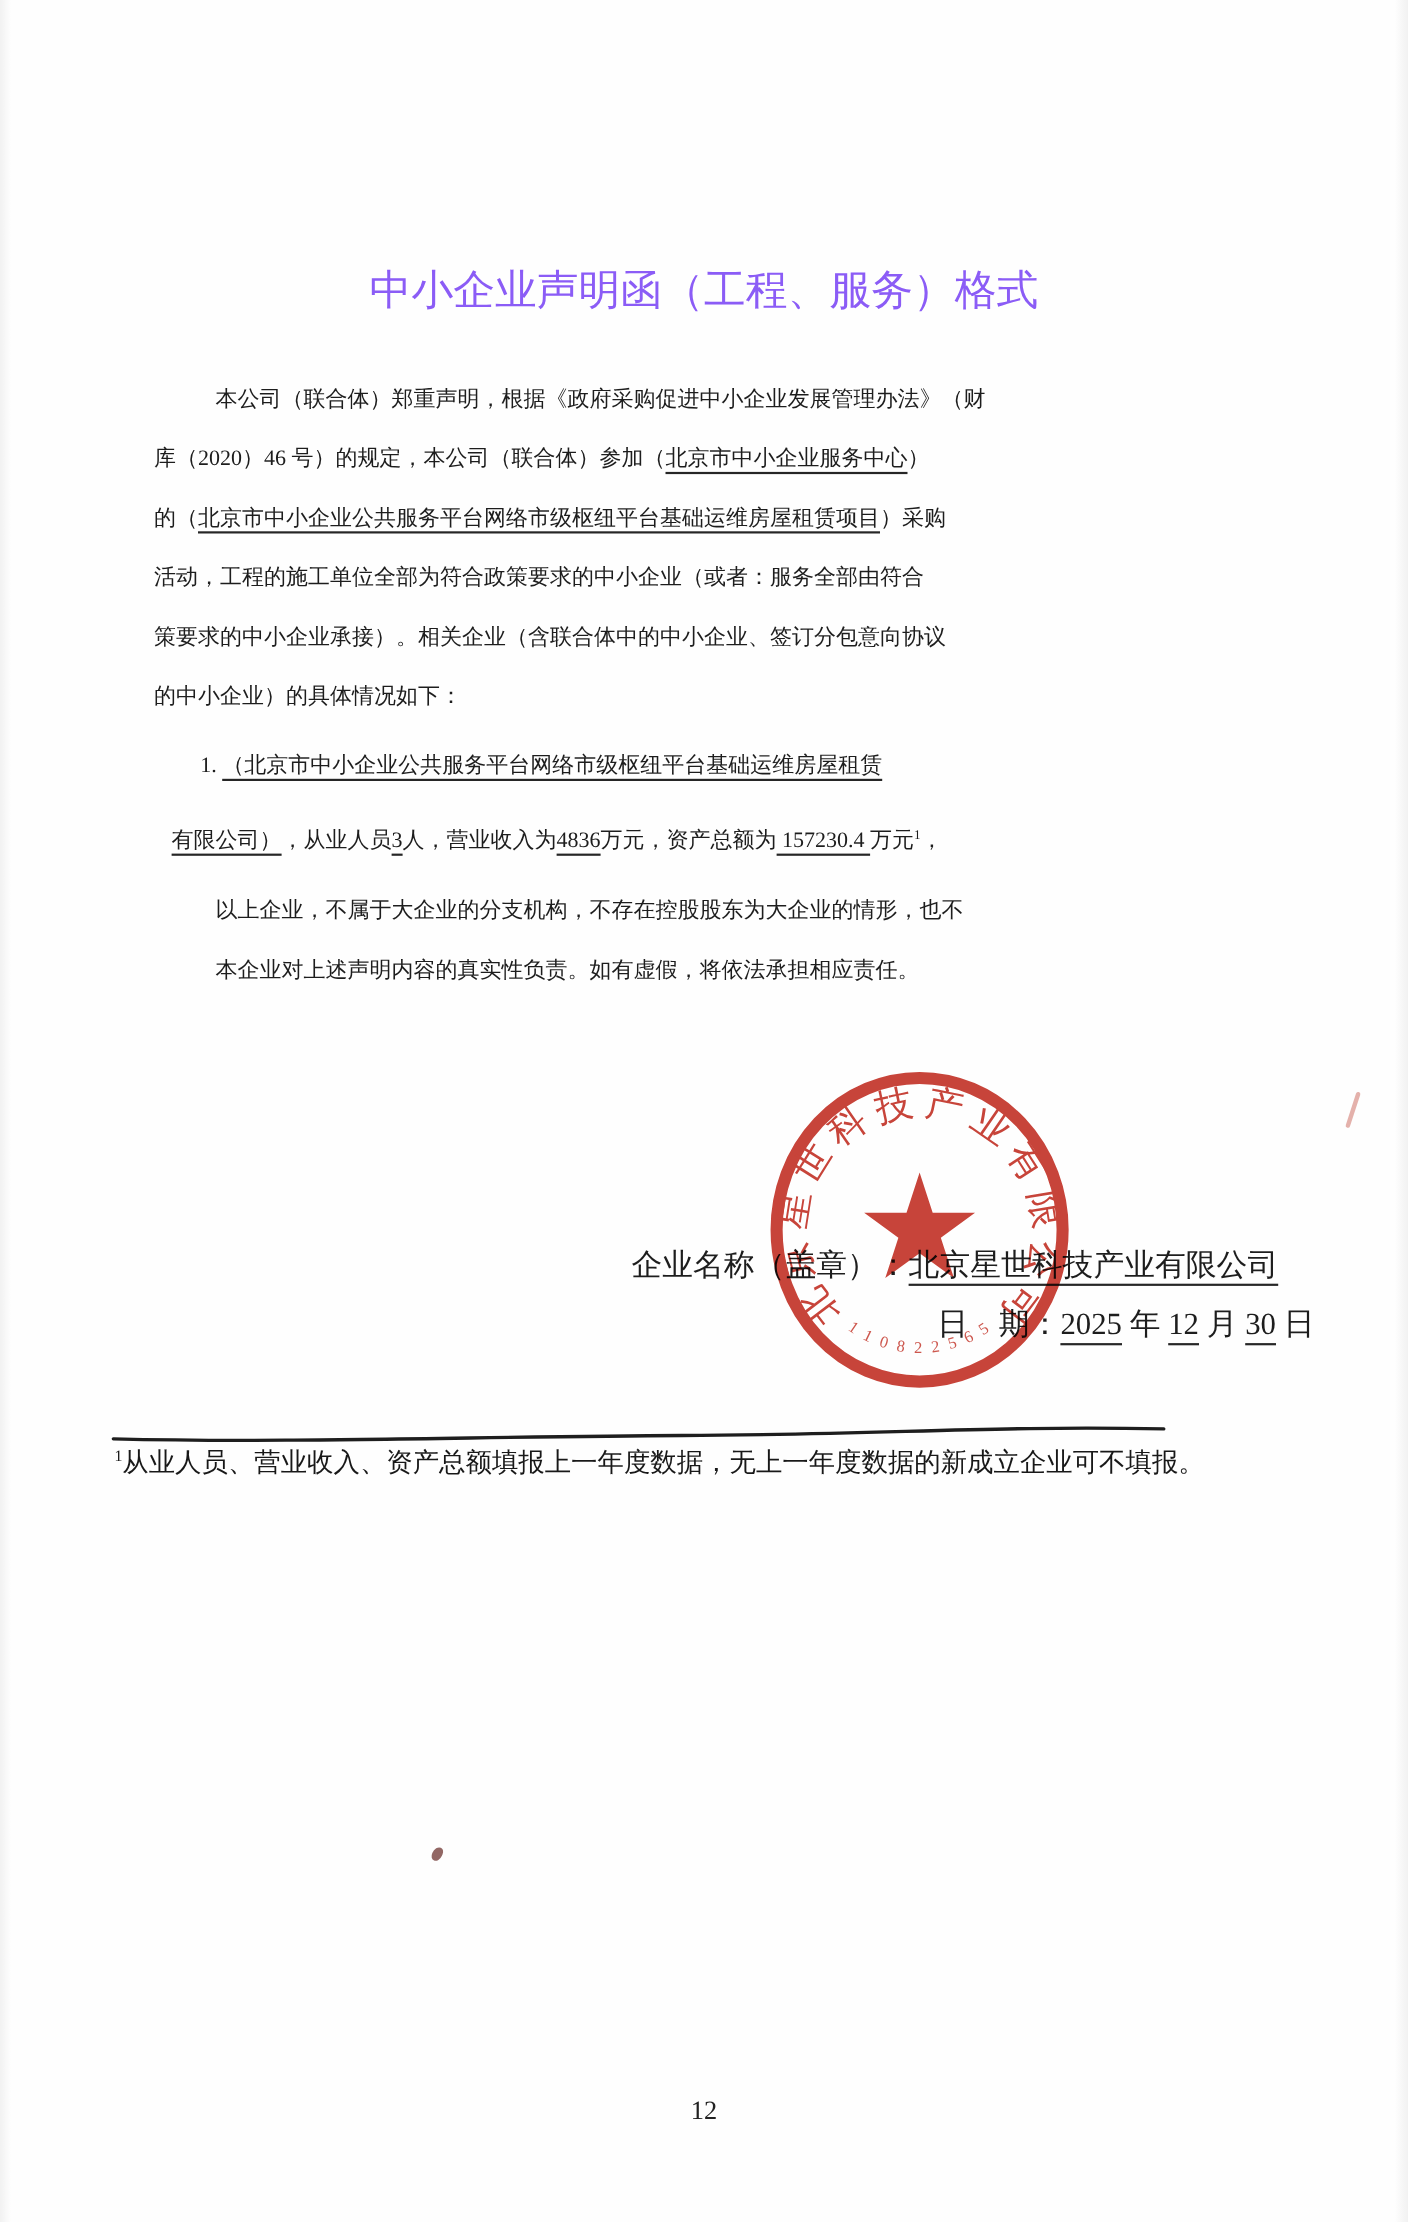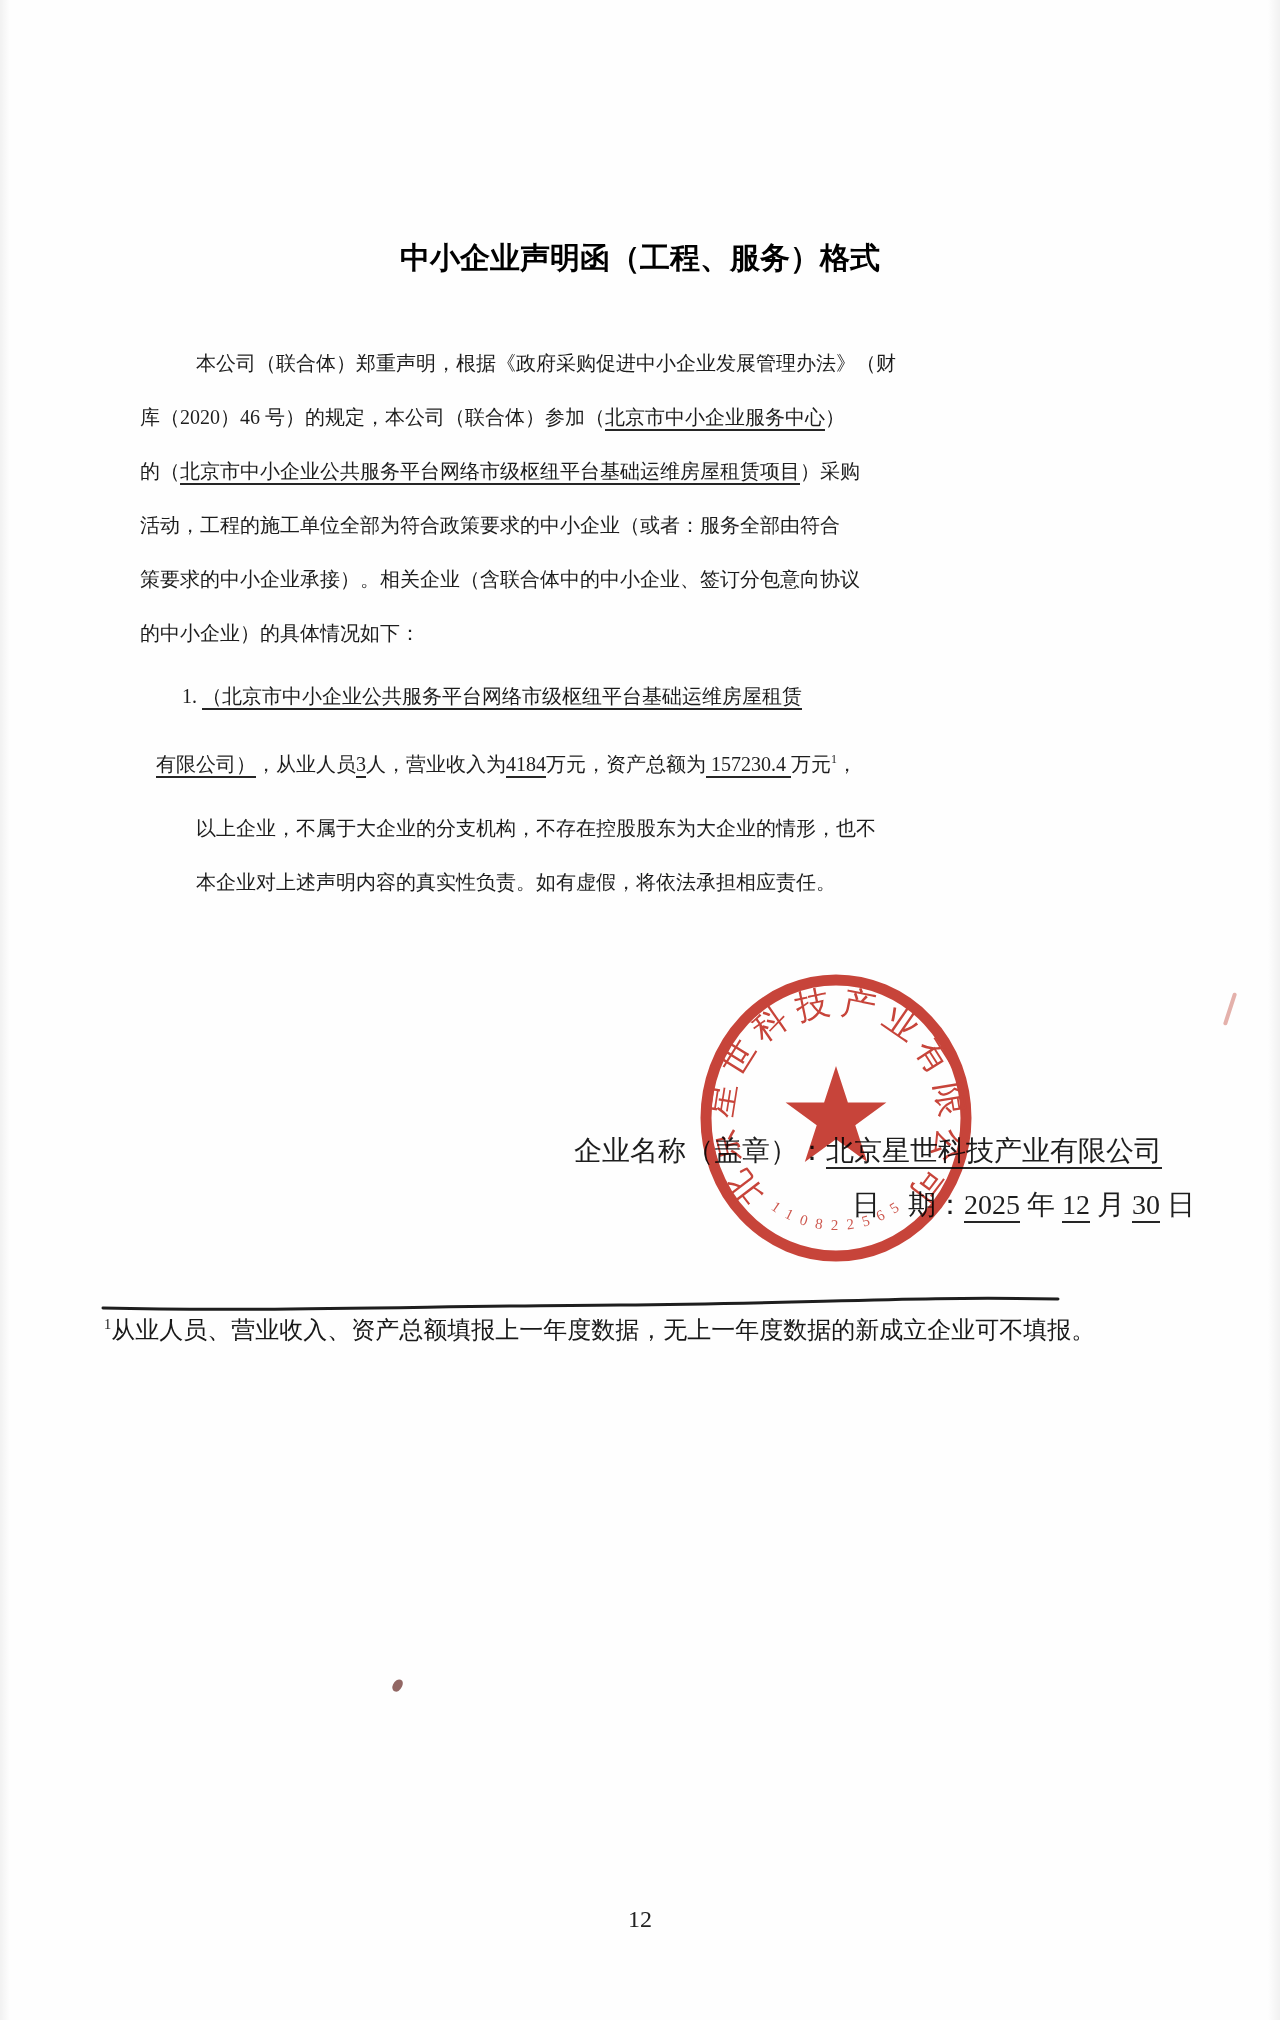--- a/index.html
+++ b/index.html
@@ -7,23 +7,23 @@
     position:relative;width:1280px;height:2020px;margin:0 auto;
     background:#fefefe;overflow:hidden;
     font-family:"Liberation Serif","DejaVu Serif",serif;color:#1d1d1d;
   }
   .edge-shade-left{position:absolute;left:0;top:0;width:10px;height:100%;
     background:linear-gradient(to right,rgba(0,0,0,0.05),rgba(0,0,0,0));}
   .edge-shade-right{position:absolute;right:0;top:0;width:12px;height:100%;
     background:linear-gradient(to left,rgba(0,0,0,0.05),rgba(0,0,0,0));}
   .title{
     position:absolute;left:0;top:238px;width:100%;text-align:center;
-    font-size:30px;font-weight:700;
+    font-size:38px;font-weight:400;
     font-family:"Liberation Sans","DejaVu Sans",sans-serif;
-    color:#000000;
+    color:#8b5cf6;
   }
   .bodytext{position:absolute;left:140px;top:336px;font-size:20px;line-height:54px;}
   .line{white-space:nowrap;}
   .ind2{padding-left:56px;}
   .item-first{padding-left:42px;margin-top:9px;}
   .item-cont{padding-left:16px;}
   .mt14{margin-top:14px;}
   .mt10{margin-top:10px;}
   .u{border-bottom:2.5px solid #262626;padding-bottom:1px;}
   sup{font-size:0.6em;vertical-align:super;line-height:0;}
@@ -55,21 +55,21 @@
   <div class="title">中小企业声明函（工程、服务）格式</div>
 
   <div class="bodytext">
     <div class="line ind2"><span>本公司（联合体）郑重声明，根据《政府采购促进中小企业发展管理办法》（财</span></div>
     <div class="line"><span>库（2020）46 号）的规定，本公司（联合体）参加（</span><span class="u">北京市中小企业服务中心</span><span>）</span></div>
     <div class="line"><span>的（</span><span class="u">北京市中小企业公共服务平台网络市级枢纽平台基础运维房屋租赁项目</span><span>）采购</span></div>
     <div class="line"><span>活动，工程的施工单位全部为符合政策要求的中小企业（或者：服务全部由符合</span></div>
     <div class="line"><span>策要求的中小企业承接）。相关企业（含联合体中的中小企业、签订分包意向协议</span></div>
     <div class="line"><span>的中小企业）的具体情况如下：</span></div>
     <div class="line item-first"><span>1. </span><span class="u">（北京市中小企业公共服务平台网络市级枢纽平台基础运维房屋租赁</span></div>
-    <div class="line item-cont mt14"><span class="u">有限公司）</span><span>，从业人员</span><span class="u">3</span><span>人，营业收入为</span><span class="u">4184</span><span>万元，资产总额为</span><span class="u"> 157230.4 </span><span>万元</span><sup>1</sup><span>，</span></div>
+    <div class="line item-cont mt14"><span class="u">有限公司）</span><span>，从业人员</span><span class="u">3</span><span>人，营业收入为</span><span class="u">4836</span><span>万元，资产总额为</span><span class="u"> 157230.4 </span><span>万元</span><sup>1</sup><span>，</span></div>
     <div class="line ind2 mt10"><span>以上企业，不属于大企业的分支机构，不存在控股股东为大企业的情形，也不</span></div>
     <div class="line ind2"><span>本企业对上述声明内容的真实性负责。如有虚假，将依法承担相应责任。</span></div>
   </div>
 
   <div class="sig" id="sig-name"><span>企业名称（盖章）：</span><span class="u">北京星世科技产业有限公司</span></div>
   <div class="sig" id="sig-date"><span>日　期：</span><span class="u">2025</span><span> 年 </span><span class="u">12</span><span> 月 </span><span class="u">30</span><span> 日</span></div>
 
   <svg class="rule-svg" viewBox="0 0 1280 2020">
     <path d="M103,1308 C 260,1312 430,1306 620,1305 S 900,1296 1058,1299" fill="none" stroke="#1e1e1e" stroke-width="3" stroke-linecap="round"></path>
   </svg>

